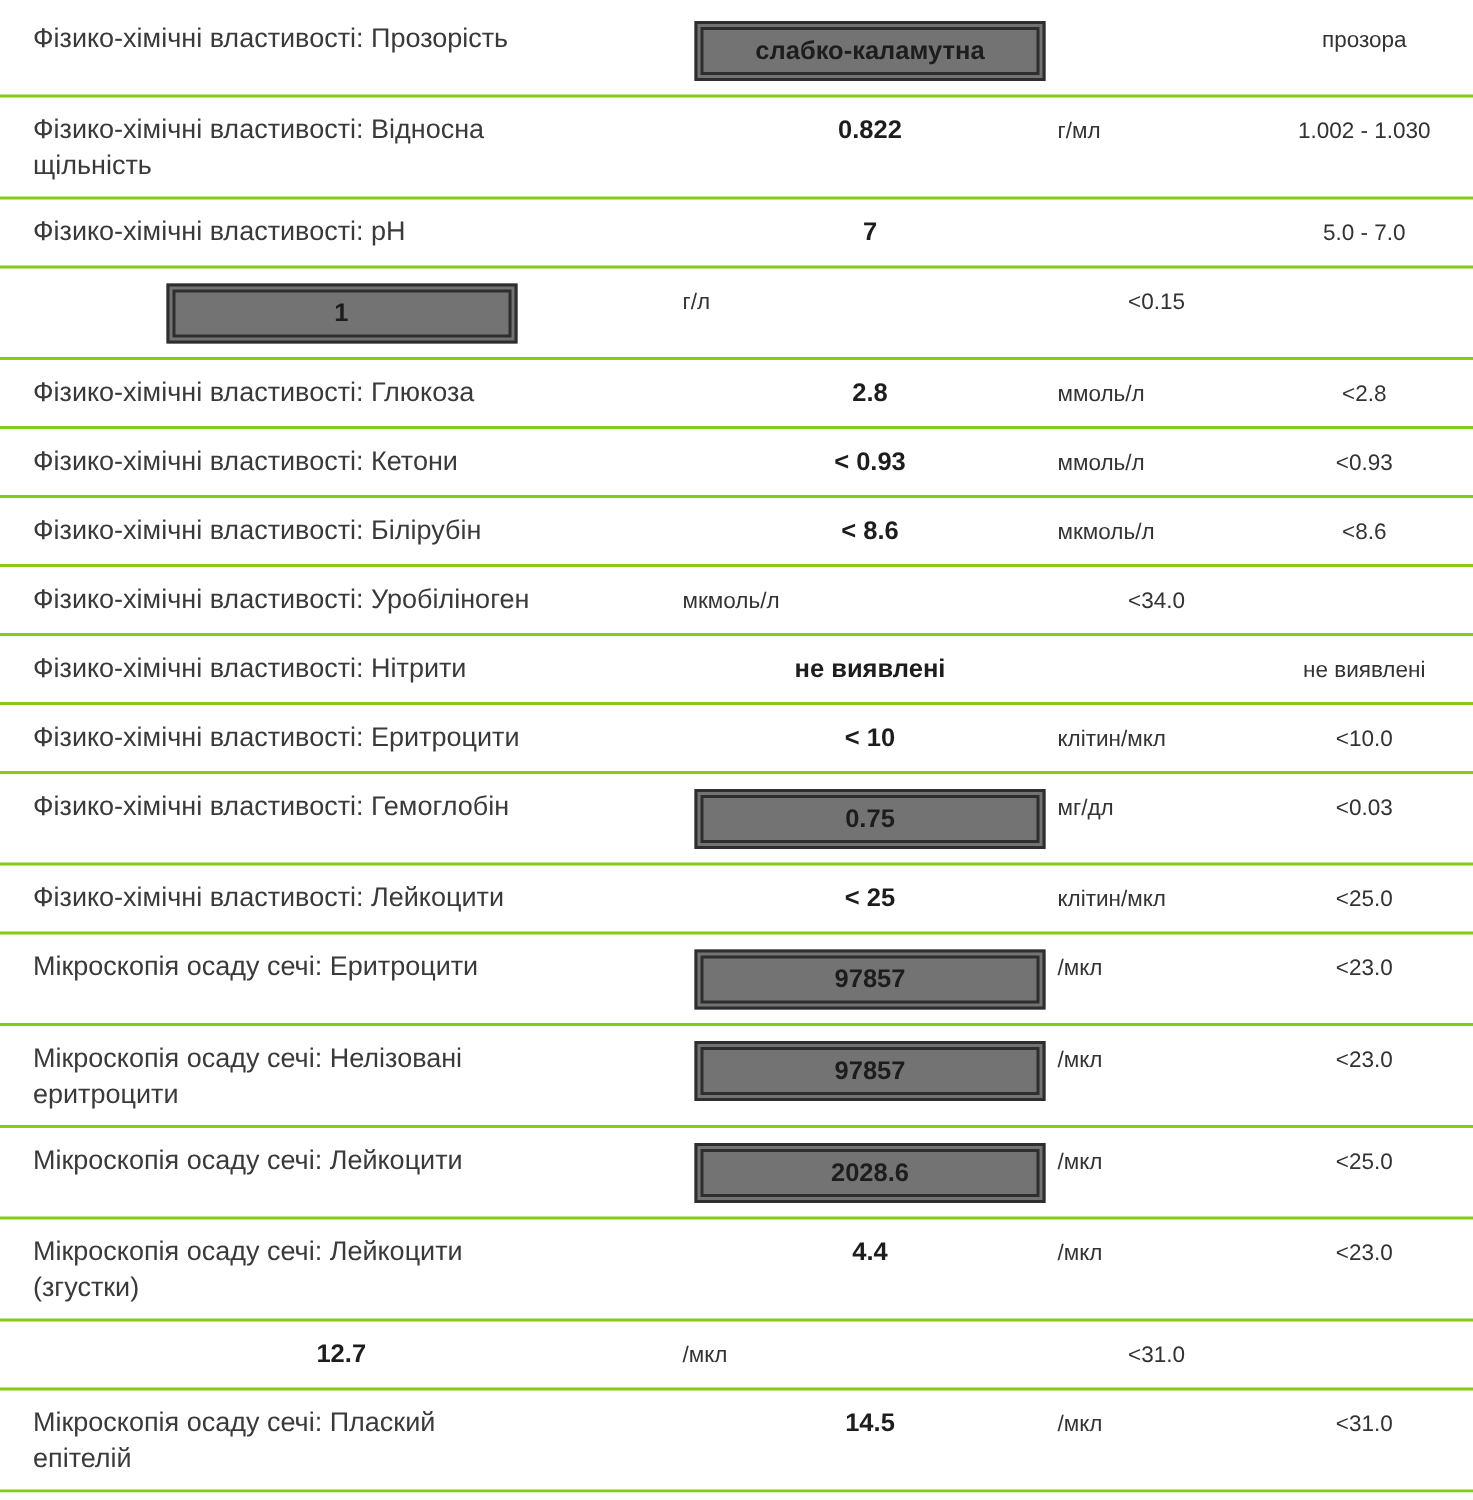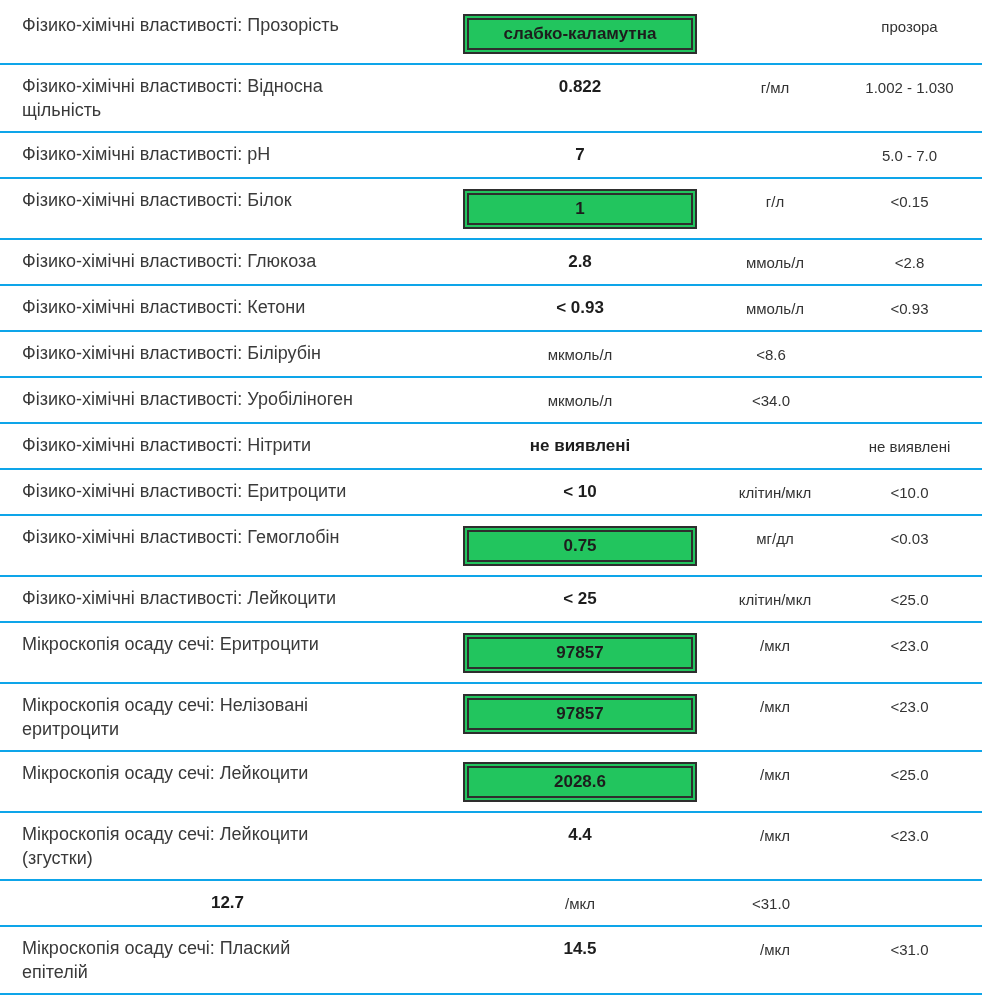--- a/index.html
+++ b/index.html
@@ -11,21 +11,21 @@
   #page {
     width: 982px;
     background: #ffffff;
     box-sizing: border-box;
     padding-top: 4px;
   }
   .row {
     display: grid;
     grid-template-columns: 455px 250px 140px 1fr;
     align-items: start;
-    border-bottom: 2px solid #0ea5e9;
+    border-bottom: 2px solid #84cc16;
     padding: 9px 0 9px 0;
     box-sizing: border-box;
     min-height: 44px;
   }
   .cell { box-sizing: border-box; }
   .name {
     padding-left: 22px;
     padding-right: 10px;
     font-size: 18px;
     line-height: 24px;
@@ -38,37 +38,37 @@
     padding-top: 1px;
   }
   .value-wrap {
     text-align: center;
     min-width: 120px;
   }
   .value-wrap.boxed {
     width: 226px;
     border: 2px solid #2e2e2e;
     padding: 2px;
-    background: #22c55e;
+    background: #737373;
   }
   .value-inner {
     padding: 1px 0;
   }
   .value-wrap.boxed .value-inner {
     border: 2px solid #2e2e2e;
     padding: 3px 0;
   }
   .value-text {
     font-size: 17px;
     font-weight: bold;
     color: #1d1d1d;
     line-height: 22px;
   }
   .units {
-    text-align: center;
+    text-align: left;
     font-size: 15px;
     color: #333333;
     line-height: 24px;
     padding-top: 2px;
   }
   .ref {
     text-align: center;
     font-size: 15px;
     color: #333333;
     line-height: 24px;
@@ -115,21 +115,20 @@
         <div class="value-inner">
           <span class="value-text">7</span>
         </div>
       </div>
     </div>
     <div class="cell units"></div>
     <div class="cell ref">5.0 - 7.0</div>
   </div>
 
   <div class="row">
-    <div class="cell name">Фізико-хімічні властивості: Білок</div>
     <div class="cell valuecell">
       <div class="value-wrap boxed">
         <div class="value-inner">
           <span class="value-text">1</span>
         </div>
       </div>
     </div>
     <div class="cell units">г/л</div>
     <div class="cell ref">&lt;0.15</div>
   </div>
@@ -155,20 +154,27 @@
           <span class="value-text">&lt; 0.93</span>
         </div>
       </div>
     </div>
     <div class="cell units">ммоль/л</div>
     <div class="cell ref">&lt;0.93</div>
   </div>
 
   <div class="row">
     <div class="cell name">Фізико-хімічні властивості: Білірубін</div>
+    <div class="cell valuecell">
+      <div class="value-wrap">
+        <div class="value-inner">
+          <span class="value-text">&lt; 8.6</span>
+        </div>
+      </div>
+    </div>
     <div class="cell units">мкмоль/л</div>
     <div class="cell ref">&lt;8.6</div>
   </div>
 
   <div class="row">
     <div class="cell name">Фізико-хімічні властивості: Уробіліноген</div>
     <div class="cell units">мкмоль/л</div>
     <div class="cell ref">&lt;34.0</div>
   </div>
 

